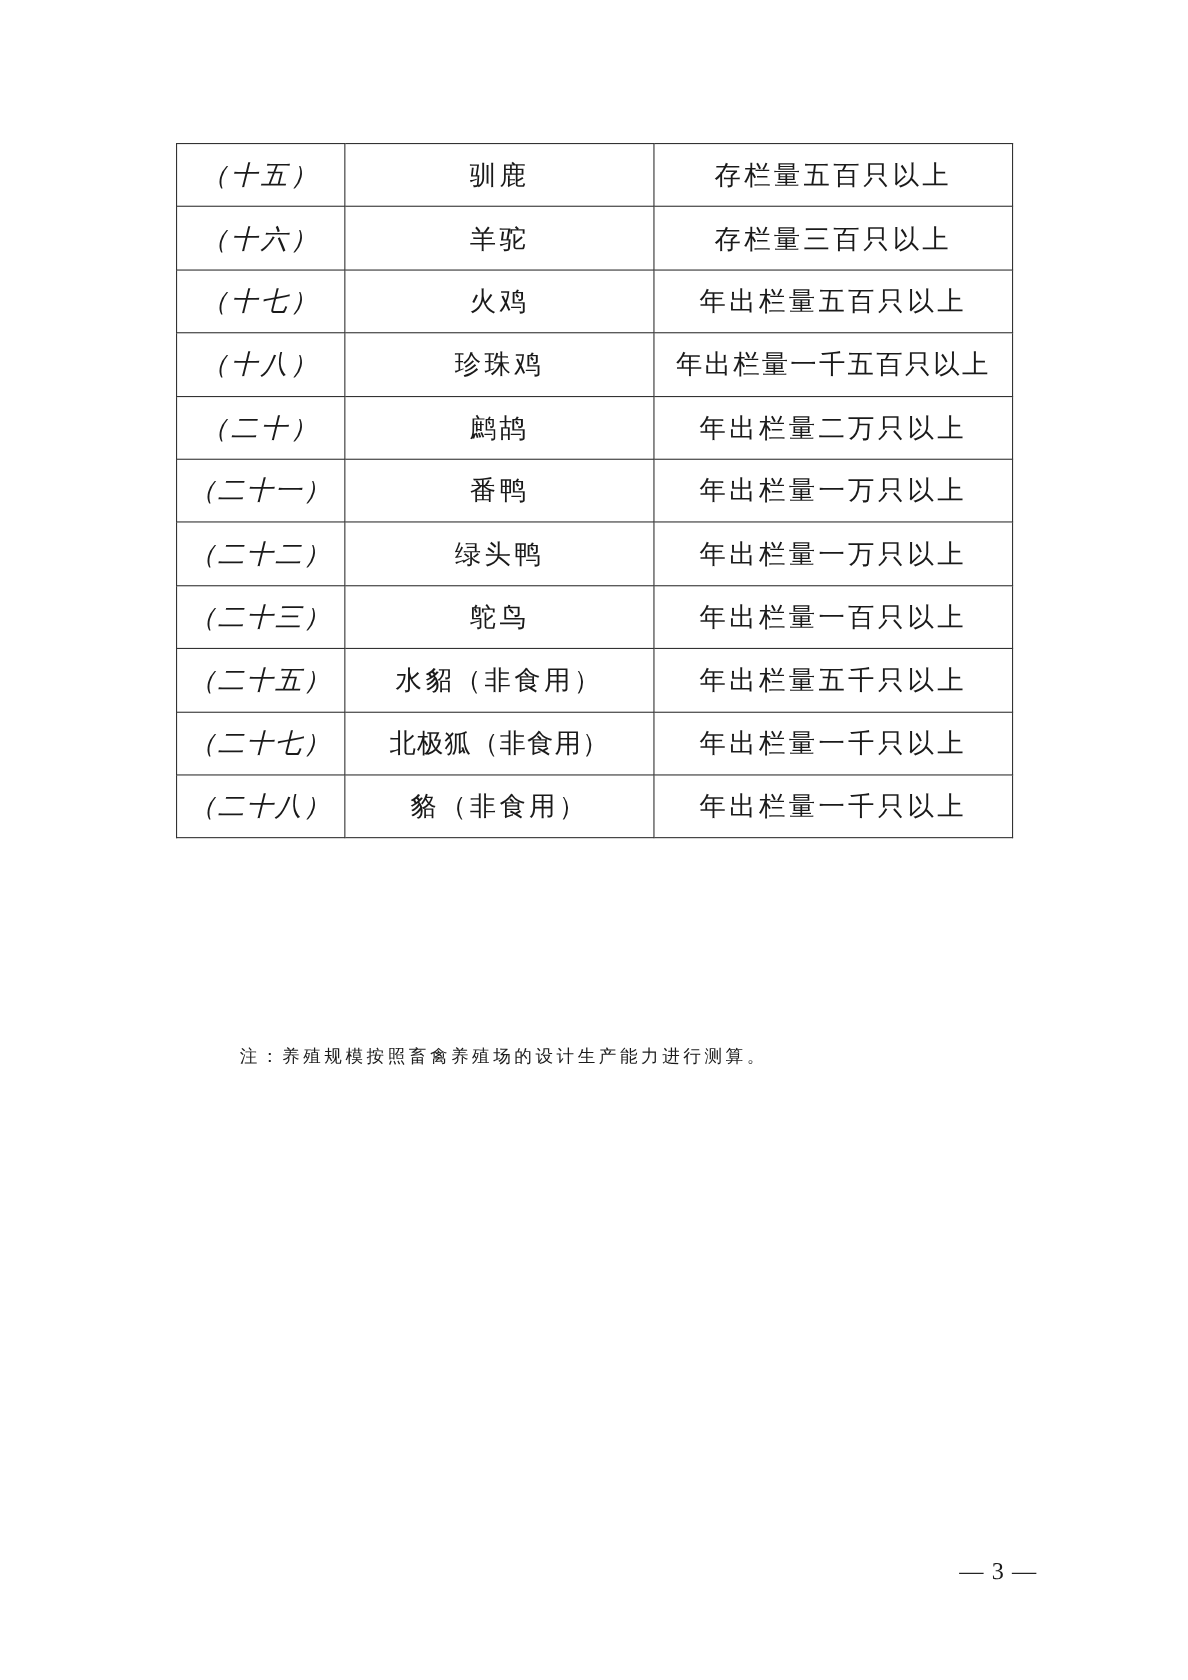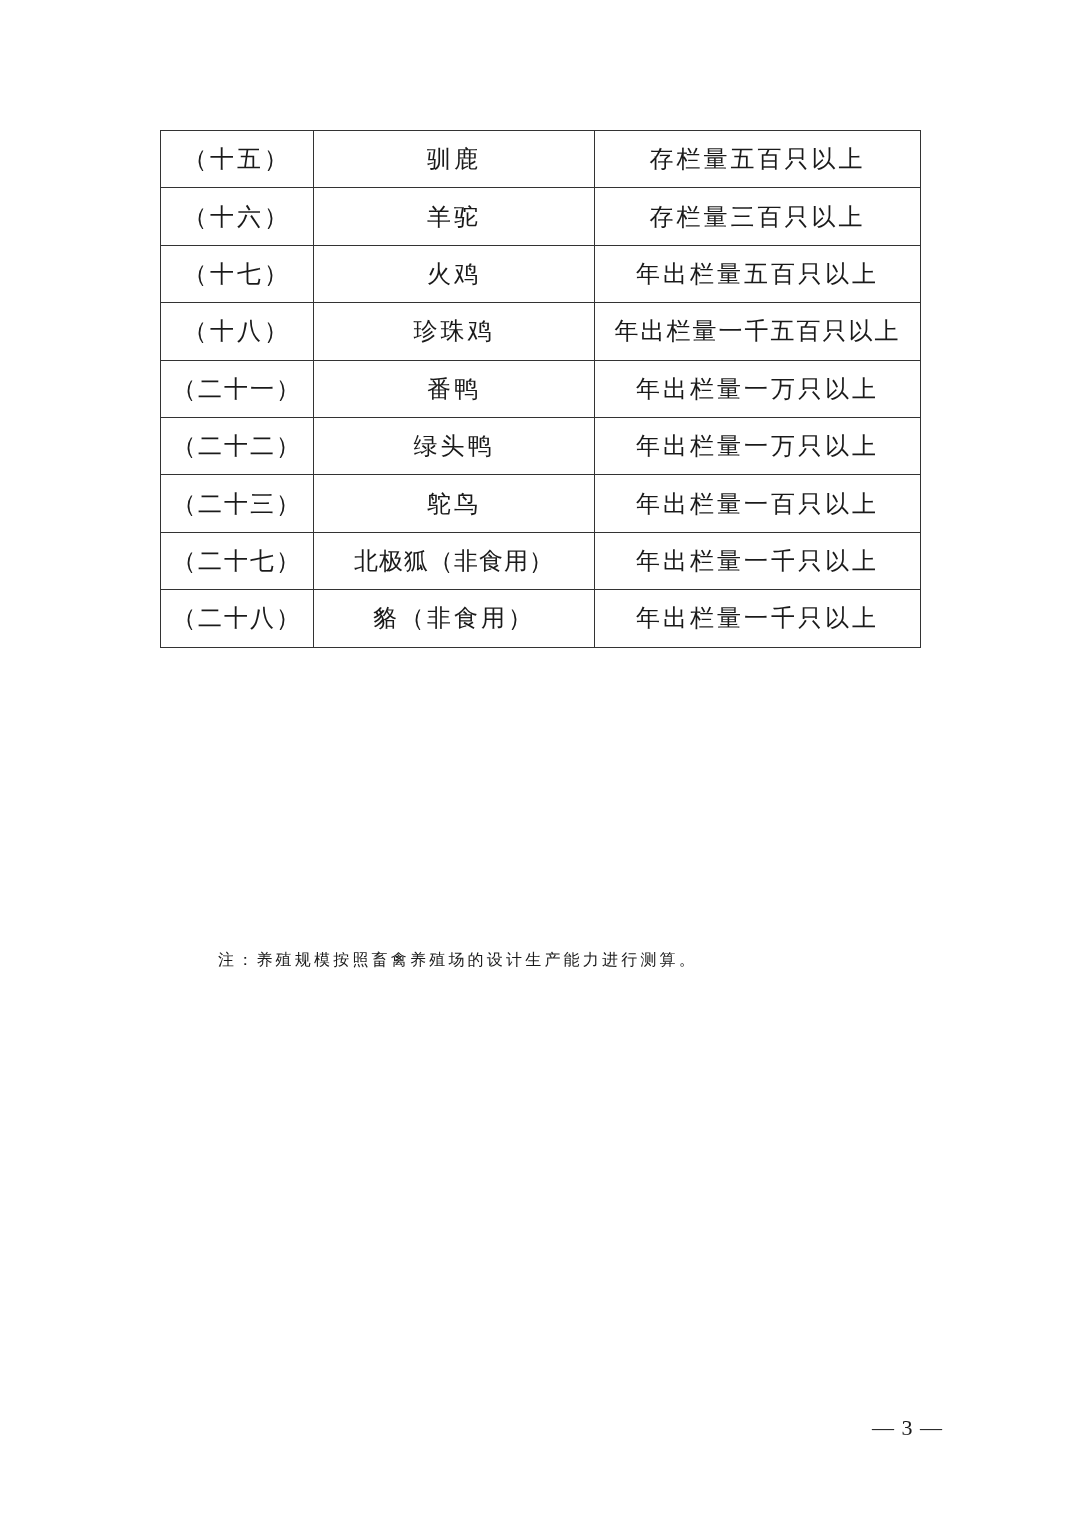--- a/index.html
+++ b/index.html
@@ -37,21 +37,21 @@
     text-align: center;
     vertical-align: middle;
     font-size: 24px;
     letter-spacing: 3px;
     line-height: 1;
     white-space: nowrap;
   }
   col.c1 { width: 153px; }
   col.c2 { width: 281px; }
   col.c3 { width: 326px; }
-  td.idx { letter-spacing: 5px; }
+  td.idx { letter-spacing: 5px; font-style: italic; }
   td.animal { letter-spacing: 2px; }
   td.scale { letter-spacing: 3.5px; }
   .note {
     position: absolute;
     left: 218px;
     top: 950px;
     font-size: 16px;
     letter-spacing: 3.2px;
     white-space: nowrap;
   }
@@ -90,33 +90,43 @@
         <td class="idx">（十七）</td>
         <td class="animal">火鸡</td>
         <td class="scale">年出栏量五百只以上</td>
       </tr>
       <tr>
         <td class="idx">（十八）</td>
         <td class="animal">珍珠鸡</td>
         <td class="scale" style="letter-spacing:2px">年出栏量一千五百只以上</td>
       </tr>
       <tr>
+        <td class="idx">（二十）</td>
+        <td class="animal">鹧鸪</td>
+        <td class="scale">年出栏量二万只以上</td>
+      </tr>
+      <tr>
         <td class="idx" style="letter-spacing:2px">（二十一）</td>
         <td class="animal">番鸭</td>
         <td class="scale">年出栏量一万只以上</td>
       </tr>
       <tr>
         <td class="idx" style="letter-spacing:2px">（二十二）</td>
         <td class="animal">绿头鸭</td>
         <td class="scale">年出栏量一万只以上</td>
       </tr>
       <tr>
         <td class="idx" style="letter-spacing:2px">（二十三）</td>
         <td class="animal">鸵鸟</td>
         <td class="scale">年出栏量一百只以上</td>
+      </tr>
+      <tr>
+        <td class="idx" style="letter-spacing:2px">（二十五）</td>
+        <td class="animal">水貂（非食用）</td>
+        <td class="scale">年出栏量五千只以上</td>
       </tr>
       <tr>
         <td class="idx" style="letter-spacing:2px">（二十七）</td>
         <td class="animal" style="letter-spacing:1px">北极狐（非食用）</td>
         <td class="scale">年出栏量一千只以上</td>
       </tr>
       <tr>
         <td class="idx" style="letter-spacing:2px">（二十八）</td>
         <td class="animal">貉（非食用）</td>
         <td class="scale">年出栏量一千只以上</td>

